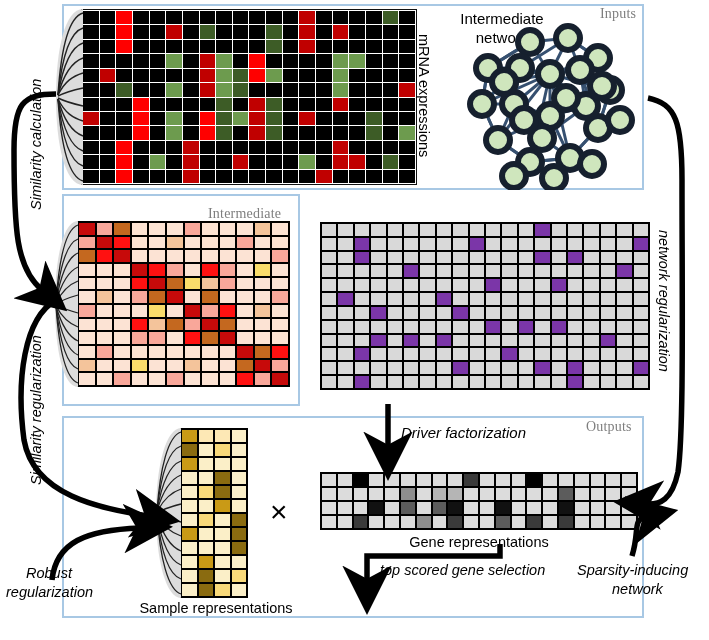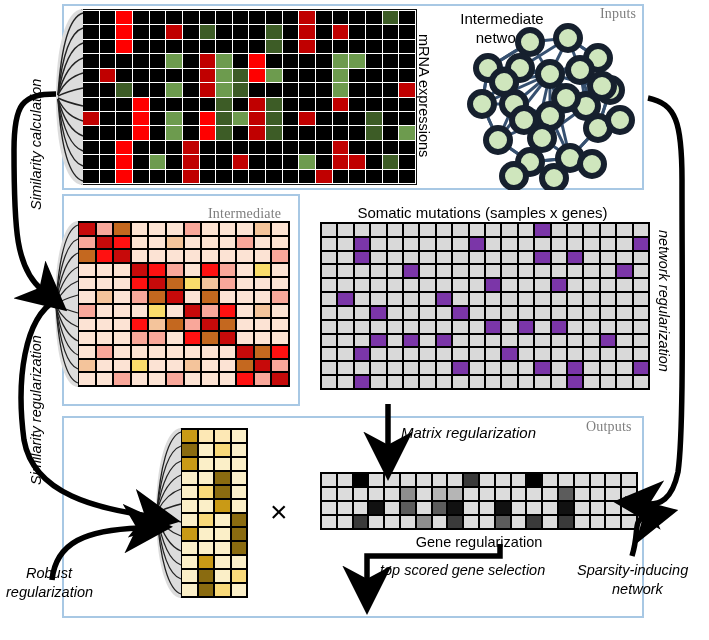--- a/index.html
+++ b/index.html
@@ -531,21 +531,20 @@
         <path d="M24 92  C17 90 10 88 2 84"></path>
         <path d="M24 106 C16 103 9 98 2 85"></path>
         <path d="M24 120 C15 116 8 106 2 85"></path>
         <path d="M24 134 C14 130 7 114 2 85"></path>
         <path d="M24 148 C13 144 6 122 2 85"></path>
         <path d="M24 162 C12 158 5 128 2 85"></path>
       </g>
     </svg>
   </div>
 
-  <div class="lbl ctr big" style="left:310px;top:204px;width:345px;">Somatic mutations (samples x genes)</div>
   <div class="grid outline" id="g-mut" style="left: 320px; top: 222px; width: 330px; height: 168px; grid-template-columns: repeat(20, 1fr); grid-template-rows: repeat(12, 1fr);">
       <div class="c" style="background: rgb(217, 217, 217);"></div>
       <div class="c" style="background: rgb(217, 217, 217);"></div>
       <div class="c" style="background: rgb(217, 217, 217);"></div>
       <div class="c" style="background: rgb(217, 217, 217);"></div>
       <div class="c" style="background: rgb(217, 217, 217);"></div>
       <div class="c" style="background: rgb(217, 217, 217);"></div>
       <div class="c" style="background: rgb(217, 217, 217);"></div>
       <div class="c" style="background: rgb(217, 217, 217);"></div>
       <div class="c" style="background: rgb(217, 217, 217);"></div>
@@ -844,20 +843,21 @@
         <path d="M26 76  C18 78 10 80 2 85"></path>
         <path d="M26 94  C18 92 10 90 2 86"></path>
         <path d="M26 108 C17 105 9 100 2 87"></path>
         <path d="M26 123 C16 119 8 108 2 87"></path>
         <path d="M26 137 C15 133 7 116 2 87"></path>
         <path d="M26 151 C14 147 6 124 2 87"></path>
         <path d="M26 166 C13 162 5 130 2 87"></path>
       </g>
     </svg>
   </div>
+  <div class="lbl ctr" style="left:118px;top:600px;width:196px;">Sample representations</div>
 
   <div class="times" style="left:270px;top:495px;">×</div>
 
   <div class="grid outline" id="g-gene" style="left: 320px; top: 472px; width: 318px; height: 58px; grid-template-columns: repeat(20, 1fr); grid-template-rows: repeat(4, 1fr);">
       <div class="c" style="background: rgb(220, 220, 220);"></div>
       <div class="c" style="background: rgb(220, 220, 220);"></div>
       <div class="c" style="background: rgb(0, 0, 0);"></div>
       <div class="c" style="background: rgb(220, 220, 220);"></div>
       <div class="c" style="background: rgb(220, 220, 220);"></div>
       <div class="c" style="background: rgb(220, 220, 220);"></div>
@@ -929,24 +929,24 @@
       <div class="c" style="background: rgb(92, 92, 92);"></div>
       <div class="c" style="background: rgb(220, 220, 220);"></div>
       <div class="c" style="background: rgb(58, 58, 58);"></div>
       <div class="c" style="background: rgb(220, 220, 220);"></div>
       <div class="c" style="background: rgb(58, 58, 58);"></div>
       <div class="c" style="background: rgb(220, 220, 220);"></div>
       <div class="c" style="background: rgb(220, 220, 220);"></div>
       <div class="c" style="background: rgb(220, 220, 220);"></div>
       <div class="c" style="background: rgb(220, 220, 220);"></div>
     </div>
-  <div class="lbl ctr" style="left:379px;top:534px;width:200px;">Gene regularization</div>
-
-
-  <div class="lbl ital big" style="left:401px;top:424px;">Matrix regularization</div>
+  <div class="lbl ctr" style="left:379px;top:534px;width:200px;">Gene representations</div>
+
+
+  <div class="lbl ital big" style="left:401px;top:424px;">Driver factorization</div>
   <div class="lbl ital" style="left:380px;top:562px;">top scored gene selection</div>
 
   <div class="lbl ital rot-ccw" style="left:28px;top:210px;">Similarity calculation</div>
   <div class="lbl ital rot-ccw" style="left:28px;top:485px;">Similarity regularization</div>
   <div class="lbl ital" style="left:26px;top:565px;">Robust</div>
   <div class="lbl ital" style="left:6px;top:584px;">regularization</div>
 
   <div class="lbl ital rot-cw" style="left:672px;top:230px;">network regularization</div>
   <div class="lbl ital" style="left:577px;top:562px;">Sparsity-inducing</div>
   <div class="lbl ital" style="left:612px;top:581px;">network</div>

